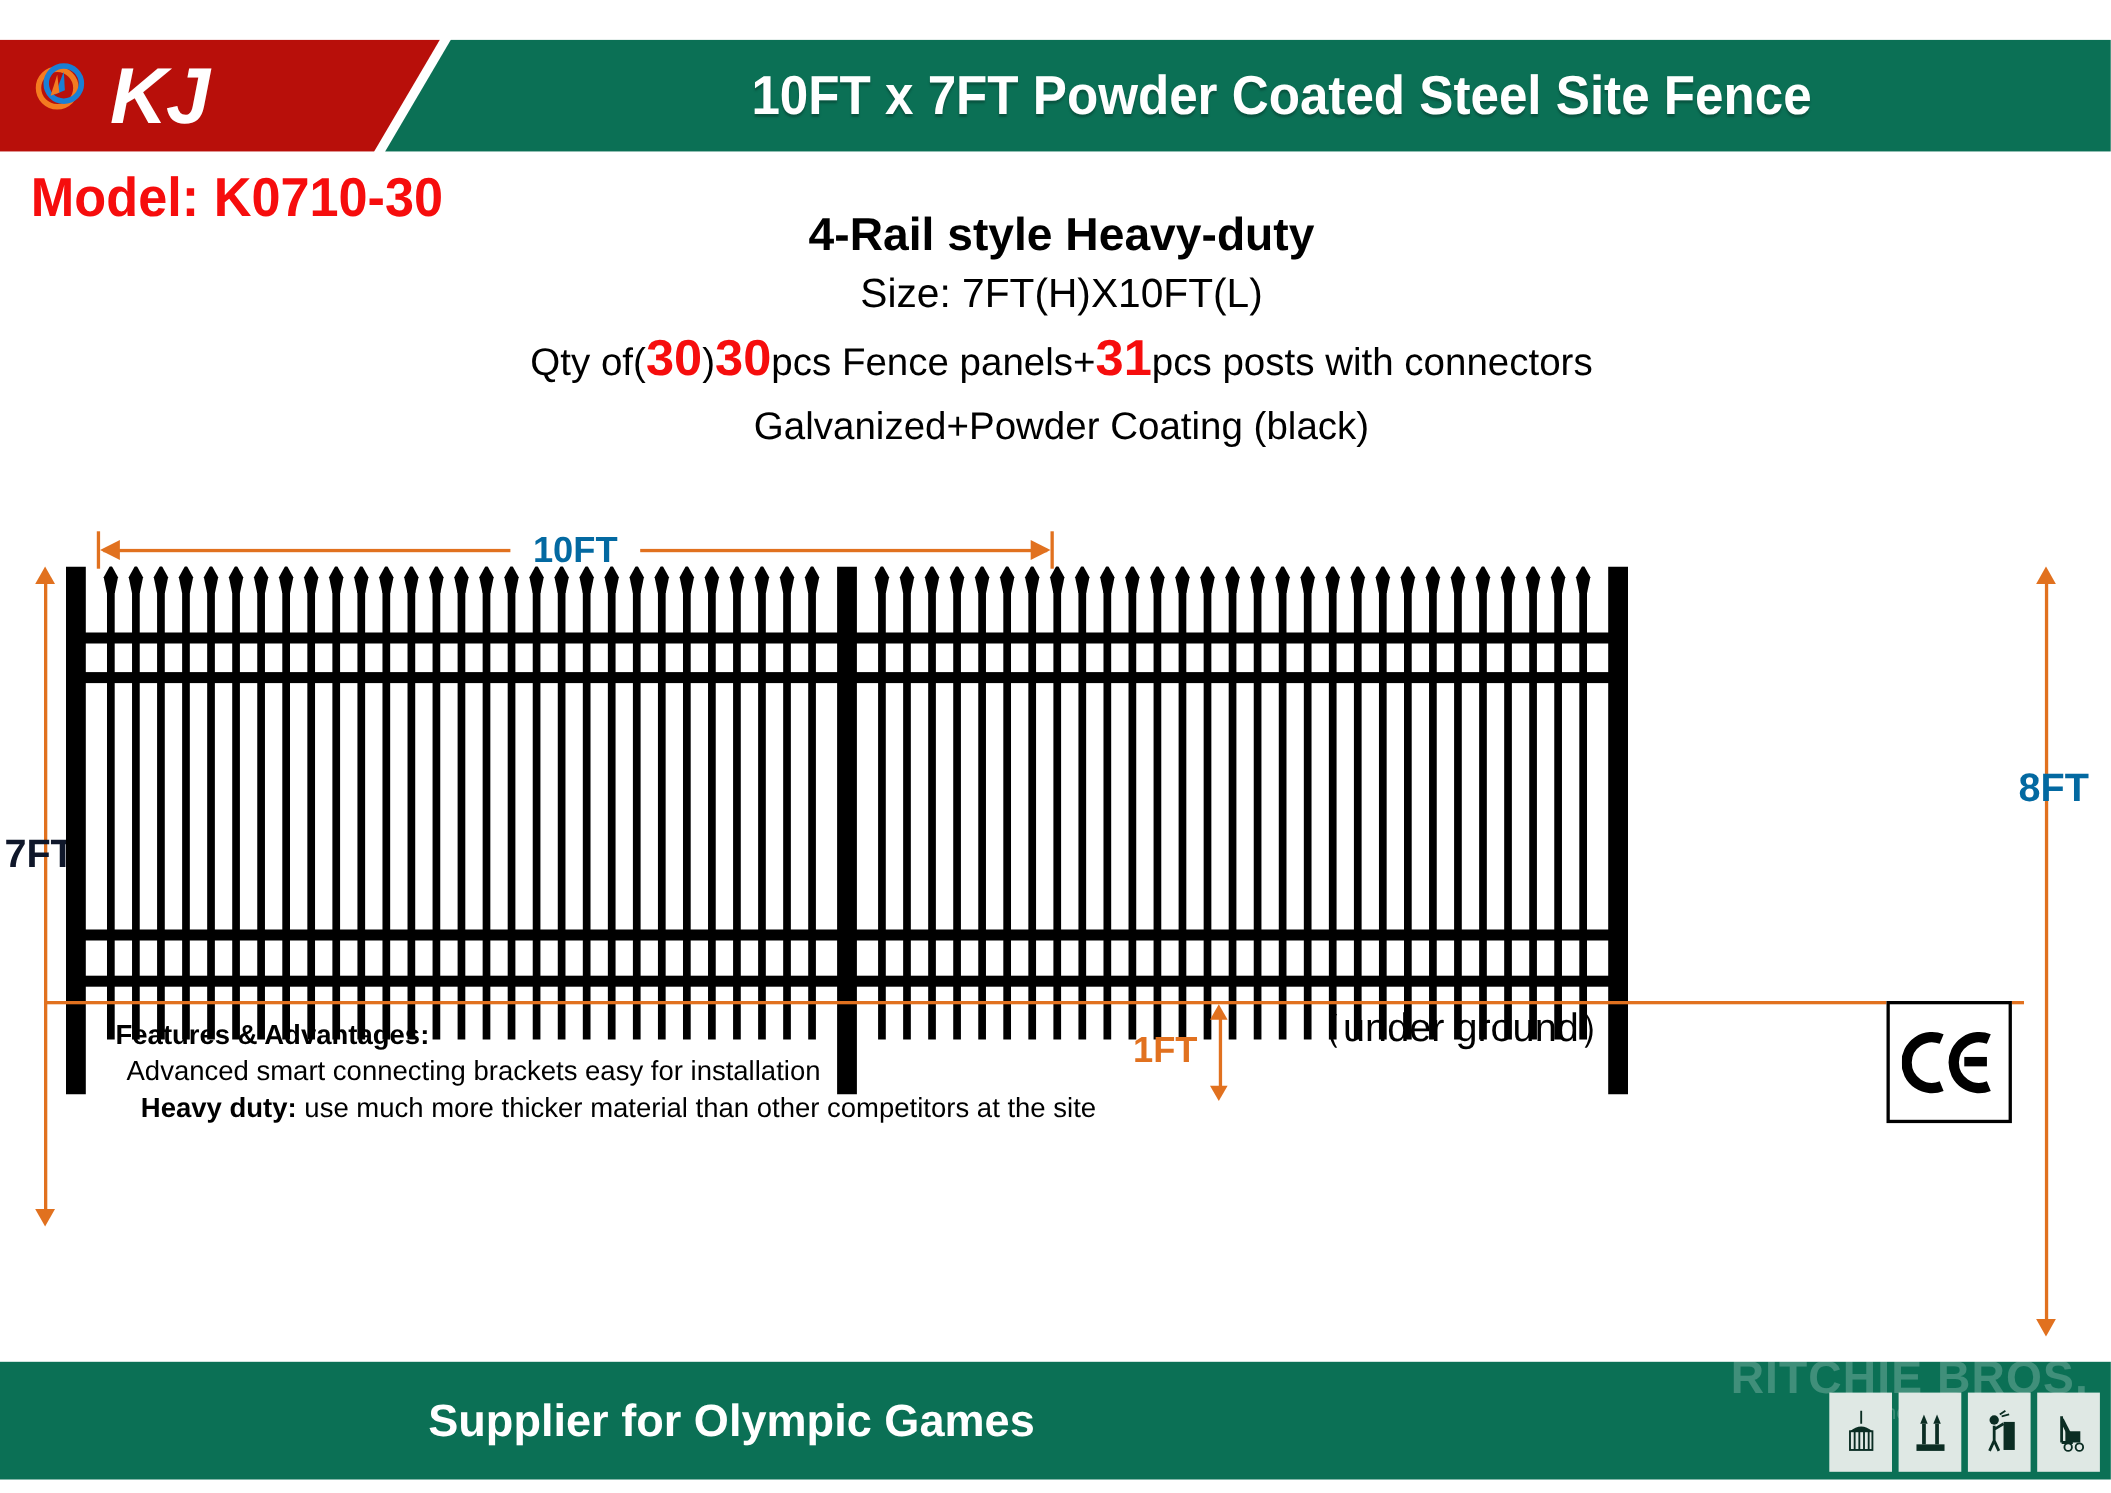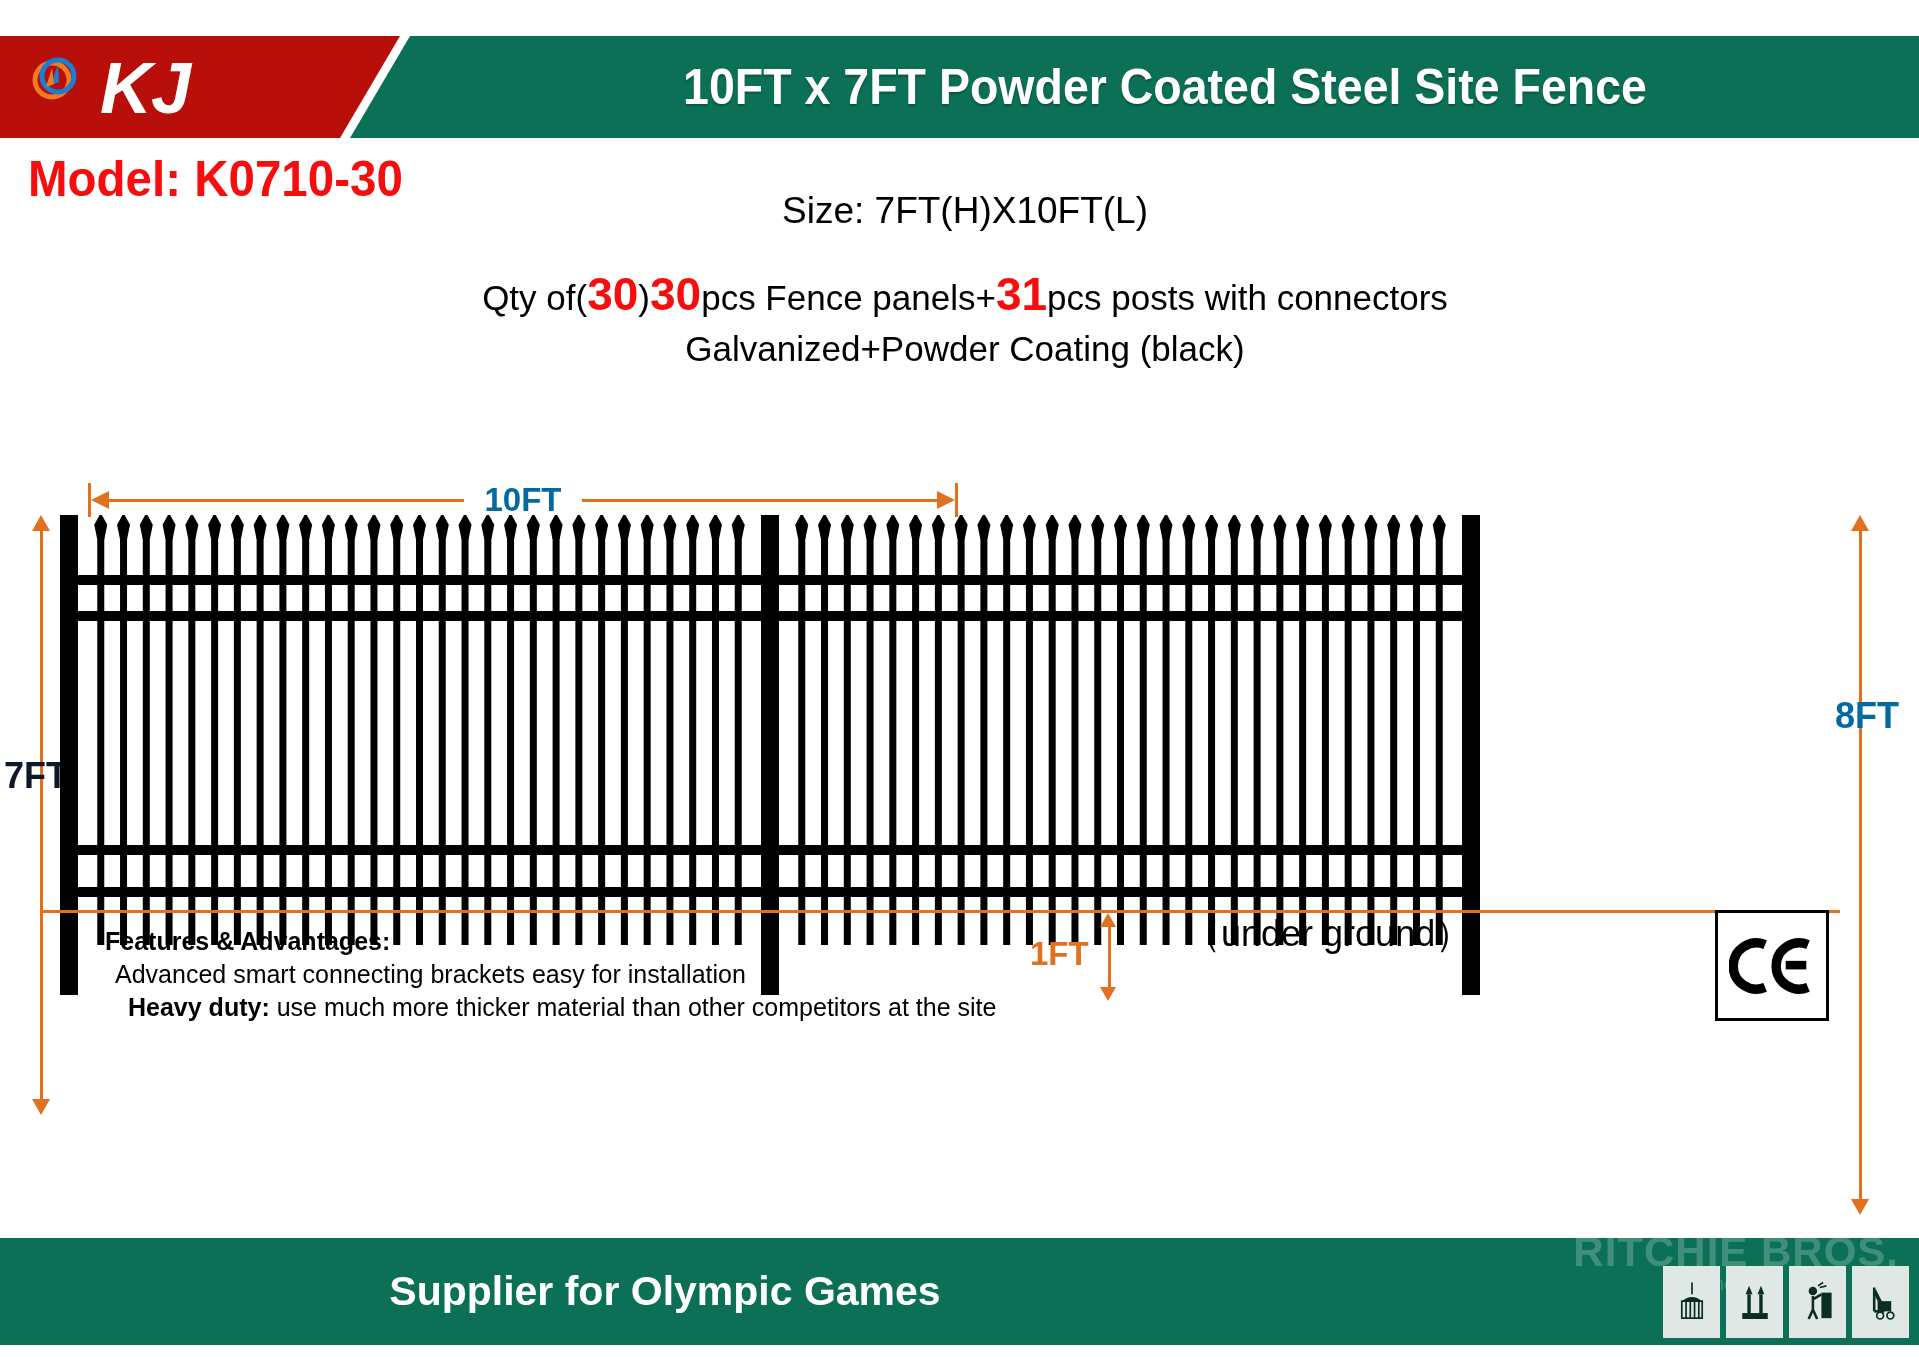--- a/index.html
+++ b/index.html
@@ -48,21 +48,21 @@
     position:absolute;left:28px;top:150px;
     color:#f60d0d;font-size:50px;font-weight:bold;
     transform:scaleX(0.95);transform-origin:left center;
     white-space:nowrap;
   }
 
   
   .spec{position:absolute;left:300px;top:185px;width:1330px;text-align:center;color:#000;}
   .spec-l1{font-size:42px;font-weight:bold;line-height:56px;white-space:nowrap;}
   .spec-l2{font-size:37px;line-height:52px;white-space:nowrap;}
-  .spec-l3{font-size:35px;line-height:51px;white-space:nowrap;margin-top:32px;}
+  .spec-l3{font-size:35px;line-height:65px;white-space:nowrap;}
   .spec-l4{font-size:35px;line-height:52px;white-space:nowrap;}
   .qty-red{color:#f60d0d;font-weight:bold;font-size:46px;}
 
   
   .diagram{position:absolute;left:0;top:470px;width:1919px;height:760px;}
 
   
   .dim-top{position:absolute;left:88px;top:13px;width:870px;height:34px;}
   .dim-top .tick{position:absolute;top:0;width:3px;height:34px;background:#e1711f;}
   .dim-top .tick.l{left:0;}
@@ -166,20 +166,21 @@
         <path d="M24 16 L18 35 L26 32 Z" fill="#f47b20"></path>
       </svg>
     </div>
     <div class="hdr-kj">KJ</div>
     <div class="hdr-title">10FT x 7FT Powder Coated Steel Site Fence</div>
   </div>
 
   <div class="model">Model: K0710-30</div>
 
   <div class="spec">
+    <div class="spec-l1">4-Rail style Heavy-duty</div>
     <div class="spec-l2">Size: 7FT(H)X10FT(L)</div>
     <div class="spec-l3"><span>Qty of(</span><span class="qty-red">30</span><span>)</span><span class="qty-red">30</span><span>pcs Fence panels+</span><span class="qty-red">31</span><span>pcs posts with connectors</span></div>
     <div class="spec-l4">Galvanized+Powder Coating (black)</div>
   </div>
 
   <div class="diagram">
 
     <div class="dim-top">
       <div class="tick l"></div>
       <div class="tick r"></div>

